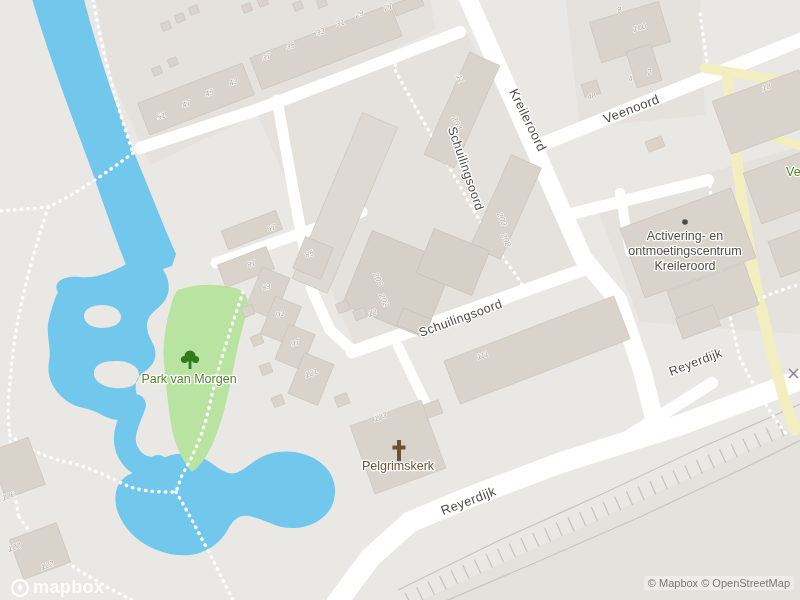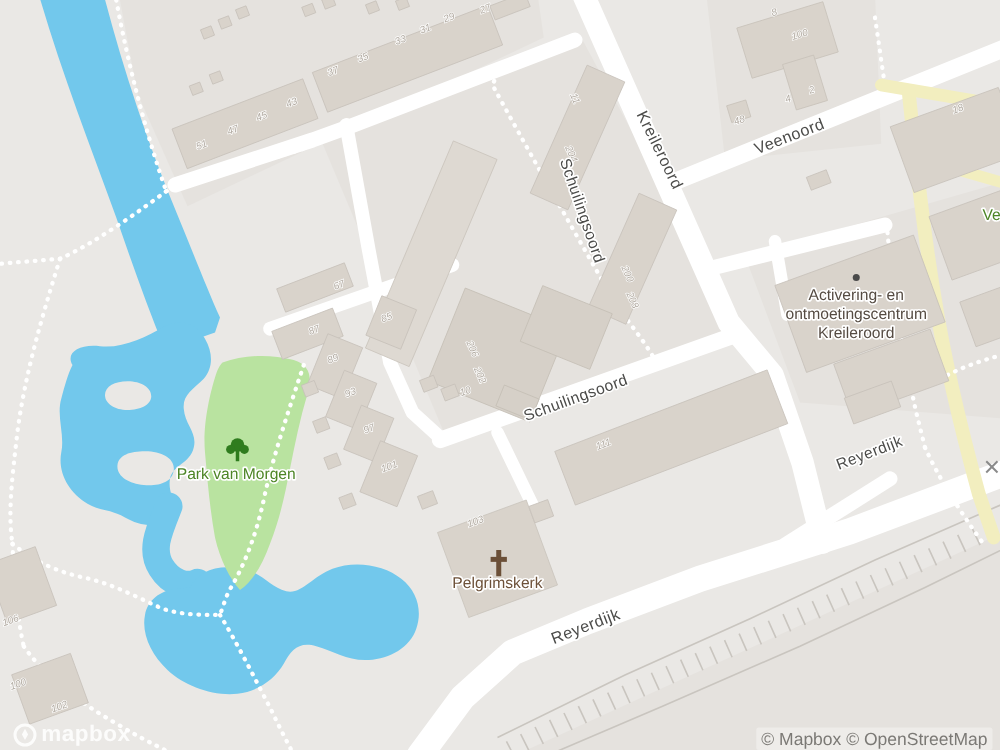--- a/index.html
+++ b/index.html
@@ -22,21 +22,21 @@
   .bld-dark{fill:#d6d0c8;stroke:#c4beb5;stroke-width:.6}
   .road{fill:none;stroke:#ffffff;stroke-linecap:round;stroke-linejoin:round}
   .fpath{fill:none;stroke:#ffffff;stroke-width:3.4;stroke-dasharray:.5 6.2;stroke-linecap:round}
   .ypath{fill:none;stroke:#f2eebf;stroke-linecap:round}
   .rail{fill:none;stroke:#c9c5bf;stroke-width:1.3}
   .railties{fill:none;stroke:#c9c5bf;stroke-width:15;stroke-dasharray:1.3 11.5}
   .zone{fill:#e5e2de}
   #logo{position:absolute;left:10px;bottom:2px;display:flex;align-items:center;gap:3px;
     color:rgba(255,255,255,.85);font-weight:bold;font-size:18px;letter-spacing:.4px;
     font-family:"Liberation Sans",sans-serif}
-  #attrib{position:absolute;right:6px;bottom:0;font-size:14px;color:#7b7975;
+  #attrib{position:absolute;right:6px;bottom:10px;font-size:11px;color:#7b7975;
     background:rgba(255,255,255,.35);padding:1px 4px;border-radius:2px;
     font-family:"Liberation Sans",sans-serif}
 </style>
 </head>
 <body>
 
 <div id="map">
 <svg width="800" height="600" viewBox="0 0 800 600">
 
   <g>

